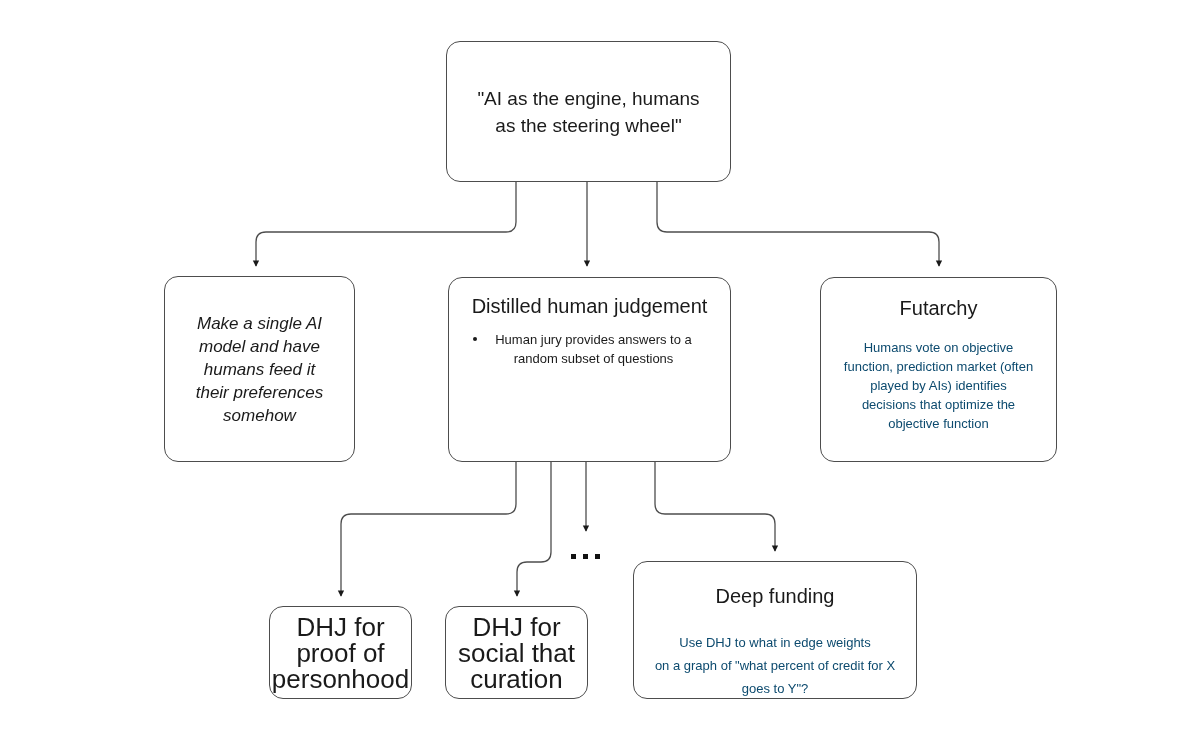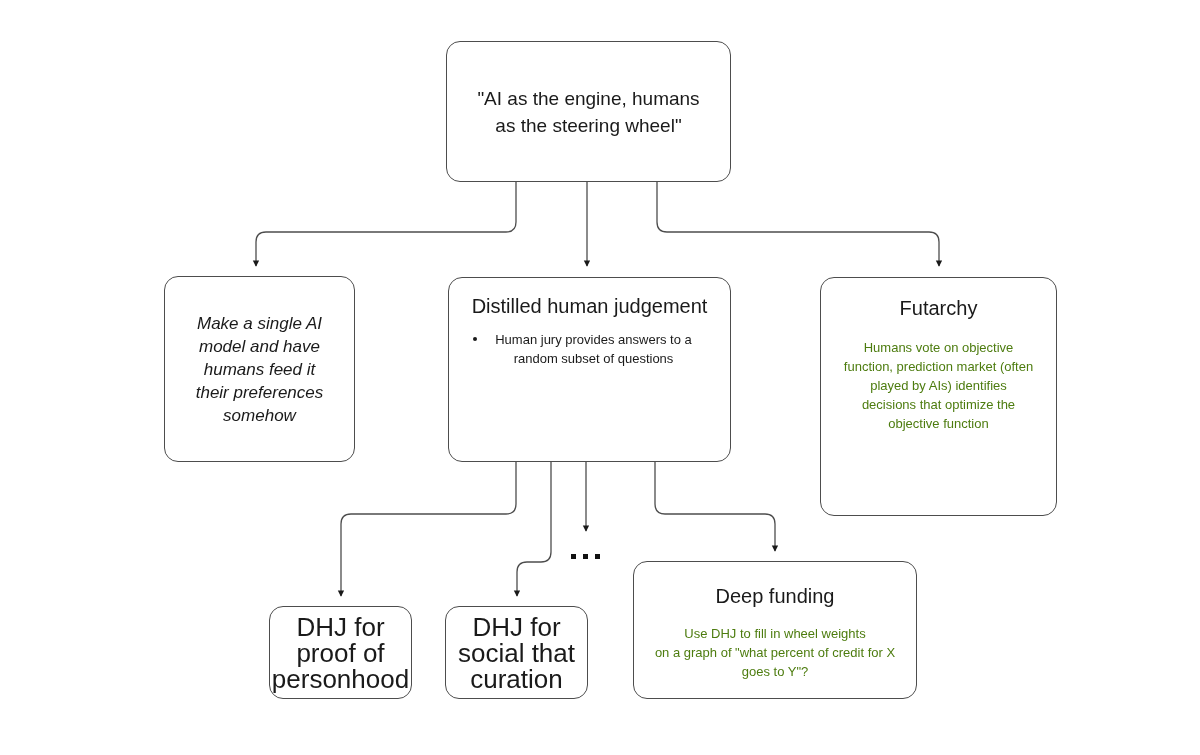--- a/index.html
+++ b/index.html
@@ -49,21 +49,21 @@
   }
   .node-plain {
     font-size: 17px;
     line-height: 23px;
     color: #1a1a1a;
     padding: 0 10px;
   }
   .node-body {
     font-size: 13px;
     line-height: 19px;
-    color: #4d7c0f;
+    color: #0c4a6e;
     padding: 0 12px;
   }
   .node-body-lg {
     font-size: 26px;
     line-height: 26px;
   }
   .root-text {
     font-size: 19px;
     line-height: 27px;
     padding: 0 14px;
@@ -150,21 +150,21 @@
   </div>
 
   <div class="node" style="left:448px; top:277px; width:283px; height:185px; justify-content:flex-start; padding-top:16px;">
     <div class="node-title">Distilled human judgement</div>
     <div class="title-gap"></div>
     <ul class="bullets">
       <li><span class="dot"></span><span>Human jury provides answers to a random subset of questions</span></li>
     </ul>
   </div>
 
-  <div class="node" style="left:820px; top:277px; width:237px; height:239px; justify-content:flex-start; padding-top:18px;">
+  <div class="node" style="left:820px; top:277px; width:237px; height:185px; justify-content:flex-start; padding-top:18px;">
     <div class="node-title">Futarchy</div>
     <div style="height:18px;"></div>
     <div class="node-body" style="padding:0 22px;">Humans vote on objective function, prediction market (often played by AIs) identifies decisions that optimize the objective function</div>
   </div>
 
   <div class="ellipsis" style="left:571px; top:554px;">
     <span></span>
     <span></span>
     <span></span>
   </div>
@@ -174,21 +174,21 @@
     <div class="node-plain node-body-lg">proof of</div>
     <div class="node-plain node-body-lg">personhood</div>
   </div>
 
   <div class="node" style="left:445px; top:606px; width:143px; height:93px;">
     <div class="node-plain node-body-lg">DHJ for</div>
     <div class="node-plain node-body-lg">social that</div>
     <div class="node-plain node-body-lg">curation</div>
   </div>
 
-  <div class="node" style="left:633px; top:561px; width:284px; height:138px; justify-content:flex-start; padding-top:22px;">
+  <div class="node" style="left:633px; top:561px; width:284px; height:138px; justify-content:space-between; padding-top:22px;">
     <div class="node-title">Deep funding</div>
     <div style="height:16px;"></div>
-    <div class="node-body" style="padding:0 6px;">Use DHJ to fill in wheel weights</div>
+    <div class="node-body" style="padding:0 6px;">Use DHJ to what in edge weights</div>
     <div class="node-body" style="padding:0 6px;">on a graph of "what percent of credit for X</div>
     <div class="node-body" style="padding:0 6px;">goes to Y"?</div>
   </div>
 
 </div>
 
 </body></html>

